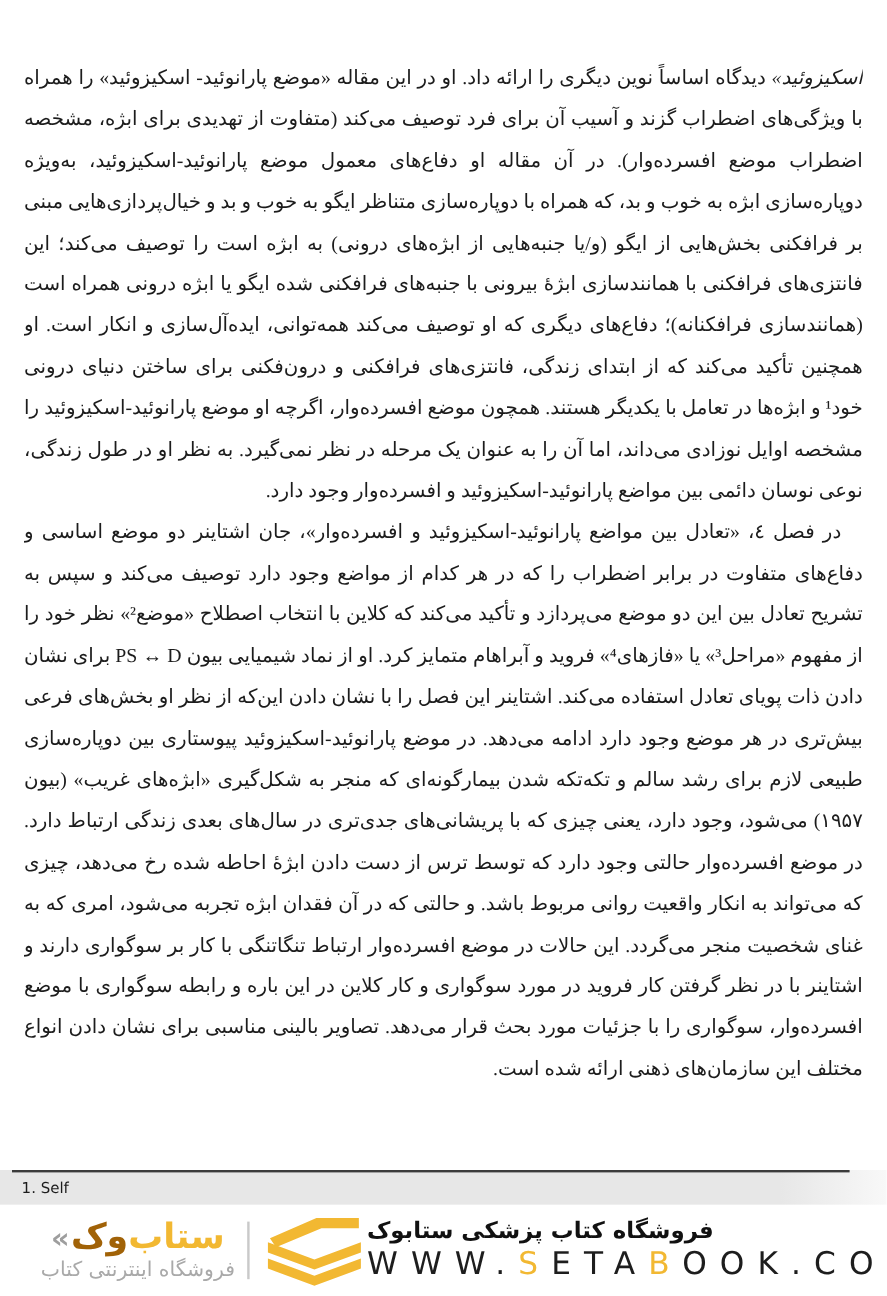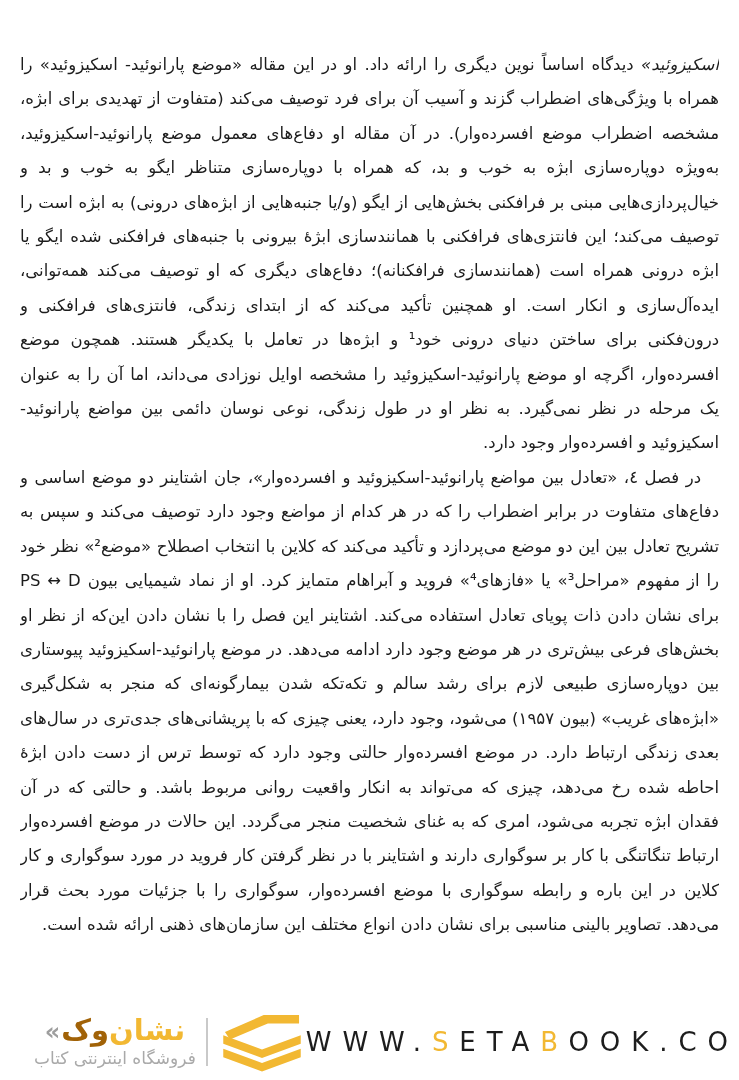--- a/index.html
+++ b/index.html
@@ -18,20 +18,21 @@
   .content {
     position: absolute;
     top: 48px; right: 20px; left: 20px;
     height: 922px;
     overflow: hidden;
     direction: rtl;
     color: #1c1c1c;
     font-size: 16.5px;
     line-height: 34.4px;
     text-align: justify;
+    font-family: Liberation Serif, serif;
   }
   .content p { margin: 0; }
   .content p.p2 { text-indent: 18px; }
   .italic-lead { font-style: italic; }
 
   
   .footnote-strip {
     position: absolute;
     left: 0; right: 0; bottom: 76px;
     height: 29px;
@@ -124,41 +125,46 @@
 </head>
 <body>
 
 <div class="page">
 
   <div class="content">
     <p class="p1"><span class="italic-lead">اسکیزوئید»</span><span> دیدگاه اساساً نوین دیگری را ارائه داد. او در این مقاله «موضع پارانوئید- اسکیزوئید» را همراه با ویژگی‌های اضطراب گزند و آسیب آن برای فرد توصیف می‌کند (متفاوت از تهدیدی برای ابژه، مشخصه اضطراب موضع افسرده‌وار). در آن مقاله او دفاع‌های معمول موضع پارانوئید-اسکیزوئید، به‌ویژه دوپاره‌سازی ابژه به خوب و بد، که همراه با دوپاره‌سازی متناظر ایگو به خوب و بد و خیال‌پردازی‌هایی مبنی بر فرافکنی بخش‌هایی از ایگو (و/یا جنبه‌هایی از ابژه‌های درونی) به ابژه است را توصیف می‌کند؛ این فانتزی‌های فرافکنی با همانندسازی ابژهٔ بیرونی با جنبه‌های فرافکنی شده ایگو یا ابژه درونی همراه است (همانندسازی فرافکنانه)؛ دفاع‌های دیگری که او توصیف می‌کند همه‌توانی، ایده‌آل‌سازی و انکار است. او همچنین تأکید می‌کند که از ابتدای زندگی، فانتزی‌های فرافکنی و درون‌فکنی برای ساختن دنیای درونی خود¹ و ابژه‌ها در تعامل با یکدیگر هستند. همچون موضع افسرده‌وار، اگرچه او موضع پارانوئید-اسکیزوئید را مشخصه اوایل نوزادی می‌داند، اما آن را به عنوان یک مرحله در نظر نمی‌گیرد. به نظر او در طول زندگی، نوعی نوسان دائمی بین مواضع پارانوئید-اسکیزوئید و افسرده‌وار وجود دارد.</span></p>
     <p class="p2"><span>در فصل ٤، «تعادل بین مواضع پارانوئید-اسکیزوئید و افسرده‌وار»، جان اشتاینر دو موضع اساسی و دفاع‌های متفاوت در برابر اضطراب را که در هر کدام از مواضع وجود دارد توصیف می‌کند و سپس به تشریح تعادل بین این دو موضع می‌پردازد و تأکید می‌کند که کلاین با انتخاب اصطلاح «موضع²» نظر خود را از مفهوم «مراحل³» یا «فازهای⁴» فروید و آبراهام متمایز کرد. او از نماد شیمیایی بیون PS ↔ D برای نشان دادن ذات پویای تعادل استفاده می‌کند. اشتاینر این فصل را با نشان دادن این‌که از نظر او بخش‌های فرعی بیش‌تری در هر موضع وجود دارد ادامه می‌دهد. در موضع پارانوئید-اسکیزوئید پیوستاری بین دوپاره‌سازی طبیعی لازم برای رشد سالم و تکه‌تکه شدن بیمارگونه‌ای که منجر به شکل‌گیری «ابژه‌های غریب» (بیون ۱۹۵۷) می‌شود، وجود دارد، یعنی چیزی که با پریشانی‌های جدی‌تری در سال‌های بعدی زندگی ارتباط دارد. در موضع افسرده‌وار حالتی وجود دارد که توسط ترس از دست دادن ابژهٔ احاطه شده رخ می‌دهد، چیزی که می‌تواند به انکار واقعیت روانی مربوط باشد. و حالتی که در آن فقدان ابژه تجربه می‌شود، امری که به غنای شخصیت منجر می‌گردد. این حالات در موضع افسرده‌وار ارتباط تنگاتنگی با کار بر سوگواری دارند و اشتاینر با در نظر گرفتن کار فروید در مورد سوگواری و کار کلاین در این باره و رابطه سوگواری با موضع افسرده‌وار، سوگواری را با جزئیات مورد بحث قرار می‌دهد. تصاویر بالینی مناسبی برای نشان دادن انواع مختلف این سازمان‌های ذهنی ارائه شده است.</span></p>
   </div>
 
+  <div class="footnote-strip">
+    <div class="footnote-rule"></div>
+    <div class="footnote-text">1. Self</div>
+  </div>
 
   <div class="footer">
 
     <div class="logo">
       <div class="logo-text-col">
         <div class="wordmark">
           <span class="wm-mark">«</span>
           <span class="wm-tail">وک</span>
-          <span class="wm-head">نشان</span>
+          <span class="wm-head">ستاب</span>
         </div>
         <div class="tagline">فروشگاه اینترنتی کتاب</div>
       </div>
       <div class="divider"></div>
       <div class="emblem">
         <svg width="88" height="64" viewBox="0 0 100 76" xmlns="http://www.w3.org/2000/svg">
           <polygon points="6,26 52,6 94,6 94,16 57,16 12,35" fill="#f2b832"></polygon>
           <polygon points="4,30 50,47 96,30 96,40 50,57 4,40" fill="#f2b832"></polygon>
           <polygon points="4,46 50,63 96,46 96,56 50,73 4,56" fill="#f2b832"></polygon>
         </svg>
       </div>
     </div>
 
     <div class="footer-right">
+      <div class="brand-title">فروشگاه کتاب پزشکی ستابوک</div>
       <div class="site-url"><span>WWW.</span><span class="accent">S</span><span>ETA</span><span class="accent">B</span><span>OOK.COM</span></div>
     </div>
 
   </div>
 
 </div>
 
 </body></html>

